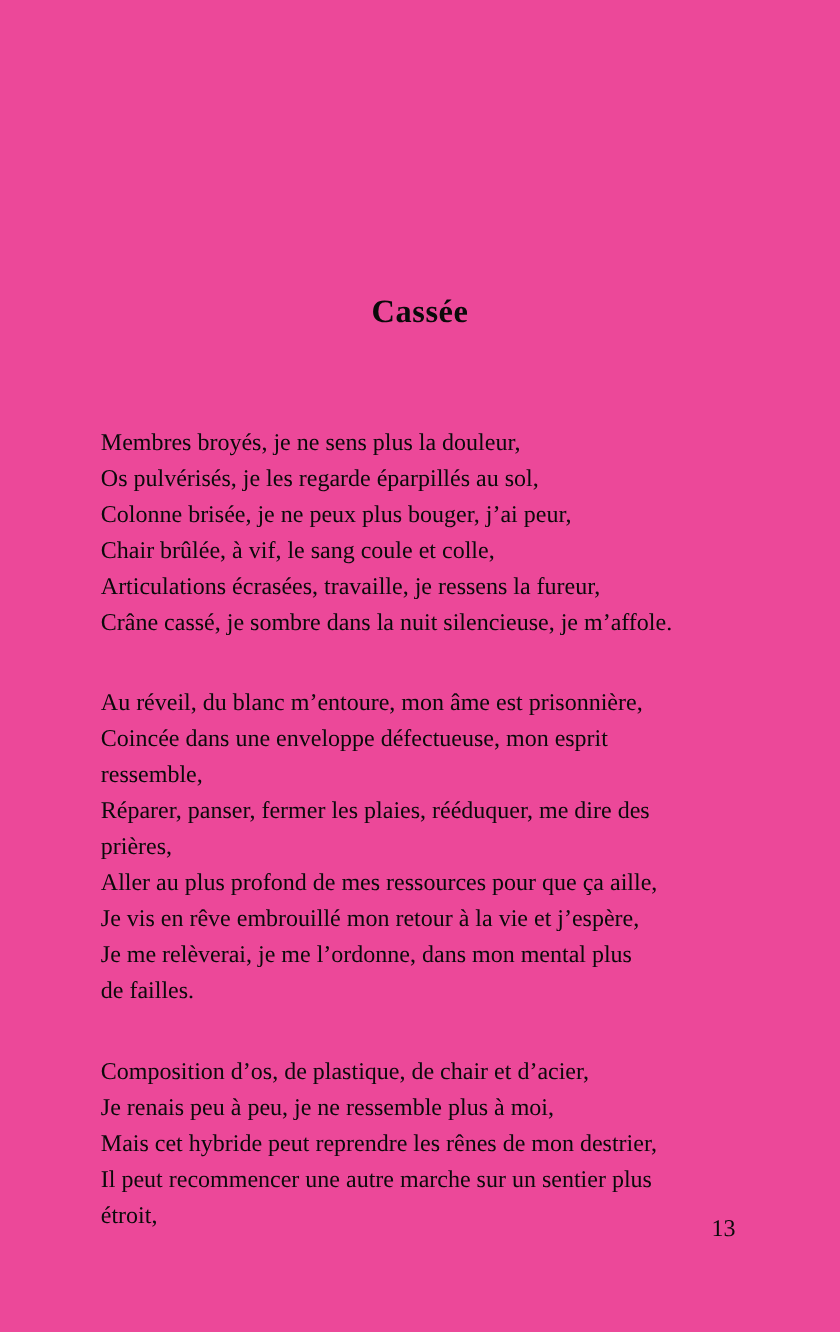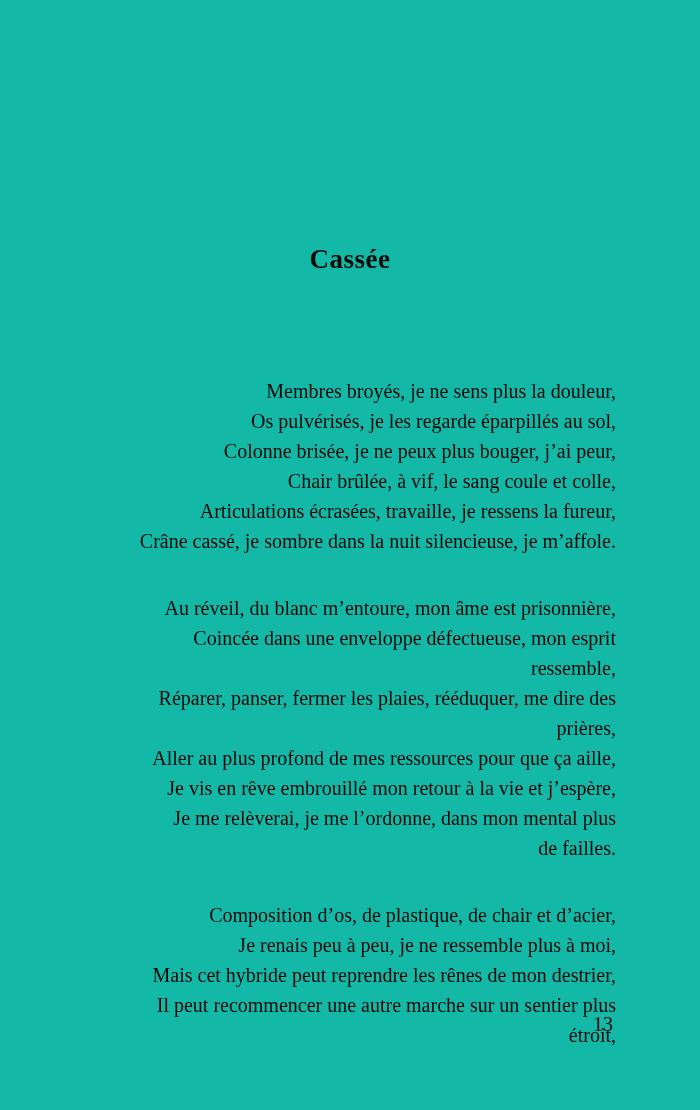--- a/index.html
+++ b/index.html
@@ -8,38 +8,38 @@
     width: 700px;
     height: 1110px;
     position: relative;
     font-family: "Liberation Serif", serif;
     color: #0a0a0a;
     overflow: hidden;
   }
   .book-page {
     position: absolute;
     inset: 0;
-    background: #14b8a6;
+    background: #ec4899;
   }
   .poem-title {
     position: absolute;
     top: 244px;
     left: 0;
     right: 0;
     text-align: center;
     font-size: 27px;
     font-weight: bold;
     letter-spacing: 0.5px;
   }
   .poem-body {
     position: absolute;
-    top: 376px;
+    top: 354px;
     left: 84px;
     right: 84px;
-    text-align: right;
+    text-align: left;
     font-size: 20px;
     line-height: 30px;
   }
   .stanza + .stanza {
     margin-top: 37px;
   }
   .poem-line {
     white-space: nowrap;
   }
   .page-number {

